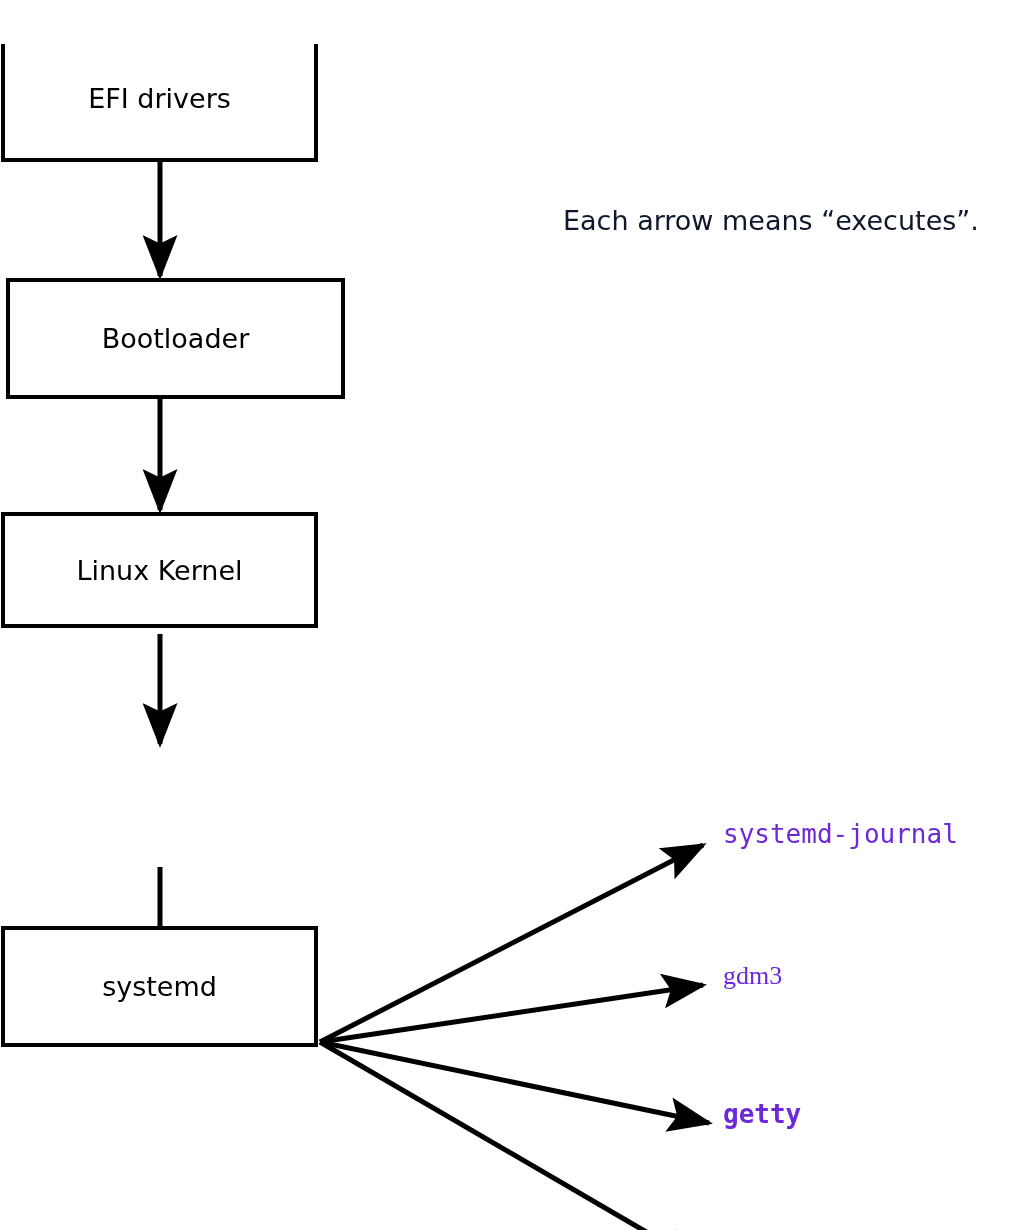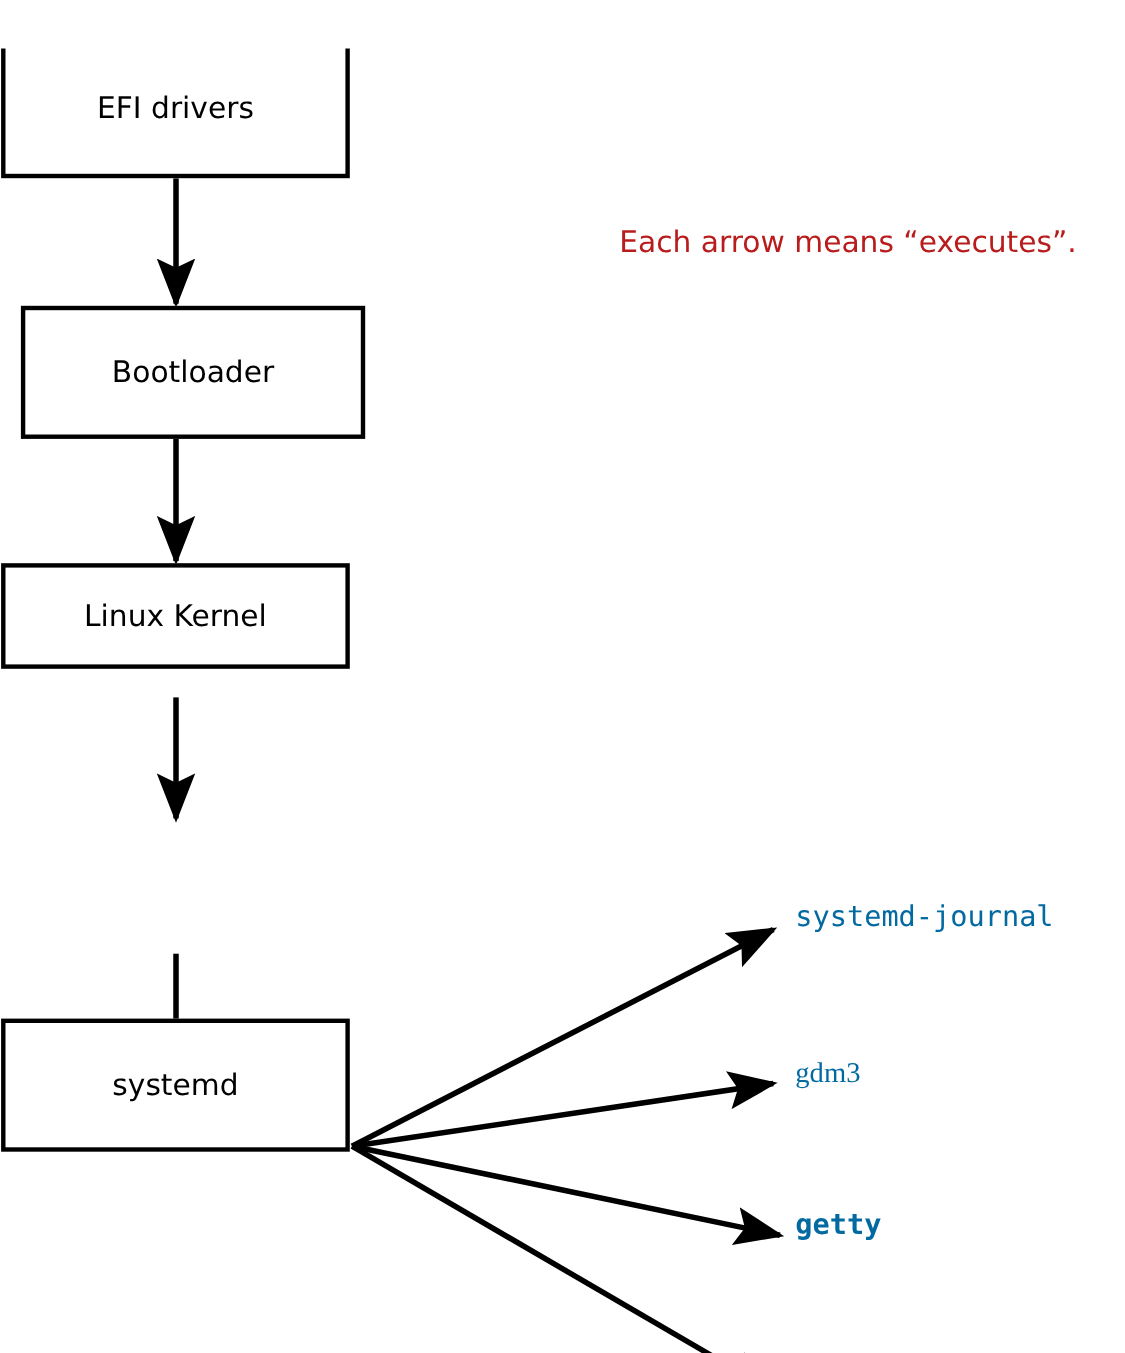--- a/index.html
+++ b/index.html
@@ -33,29 +33,29 @@
     color: #000000;
     line-height: 1;
     white-space: nowrap;
   }
   .caption {
     position: absolute;
     left: 563px;
     top: 161px;
     font-family: "DejaVu Sans", "Liberation Sans", sans-serif;
     font-size: 27px;
-    color: #b91c1c;
+    color: #0f172a;
     white-space: nowrap;
     line-height: 1.2;
   }
   .service-label {
     position: absolute;
     font-family: "DejaVu Sans Mono", "Liberation Mono", monospace;
     font-size: 26px;
-    color: #0369a1;
+    color: #6d28d9;
     white-space: nowrap;
     line-height: 1;
   }
   svg.arrows {
     position: absolute;
     left: 0;
     top: 0;
     width: 1023px;
     height: 1230px;
     pointer-events: none;
@@ -83,25 +83,25 @@
         <line x1="320" y1="998" x2="703" y2="941" stroke="#000000" stroke-width="5" marker-end="url(#ah)"></line>
         <line x1="320" y1="998" x2="709" y2="1079" stroke="#000000" stroke-width="5" marker-end="url(#ah)"></line>
         <line x1="320" y1="998" x2="703" y2="1221" stroke="#000000" stroke-width="5" marker-end="url(#ah)"></line>
       </g>
   </svg>
 
   <div class="stage-box" style="left:1px; top:-10px; width:317px; height:128px;">
     <span class="stage-label">EFI drivers</span>
   </div>
 
-  <div class="stage-box" style="left:19px; top:234px; width:313px; height:121px;">
+  <div class="stage-box" style="left:6px; top:234px; width:339px; height:121px;">
     <span class="stage-label">Bootloader</span>
   </div>
 
-  <div class="stage-box" style="left:1px; top:468px; width:317px; height:96px;">
+  <div class="stage-box" style="left:1px; top:468px; width:317px; height:116px;">
     <span class="stage-label">Linux Kernel</span>
   </div>
 
 
   <div class="stage-box" style="left:1px; top:882px; width:317px; height:121px;">
     <span class="stage-label">systemd</span>
   </div>
 
   <div class="caption">Each arrow means “executes”.</div>
 

